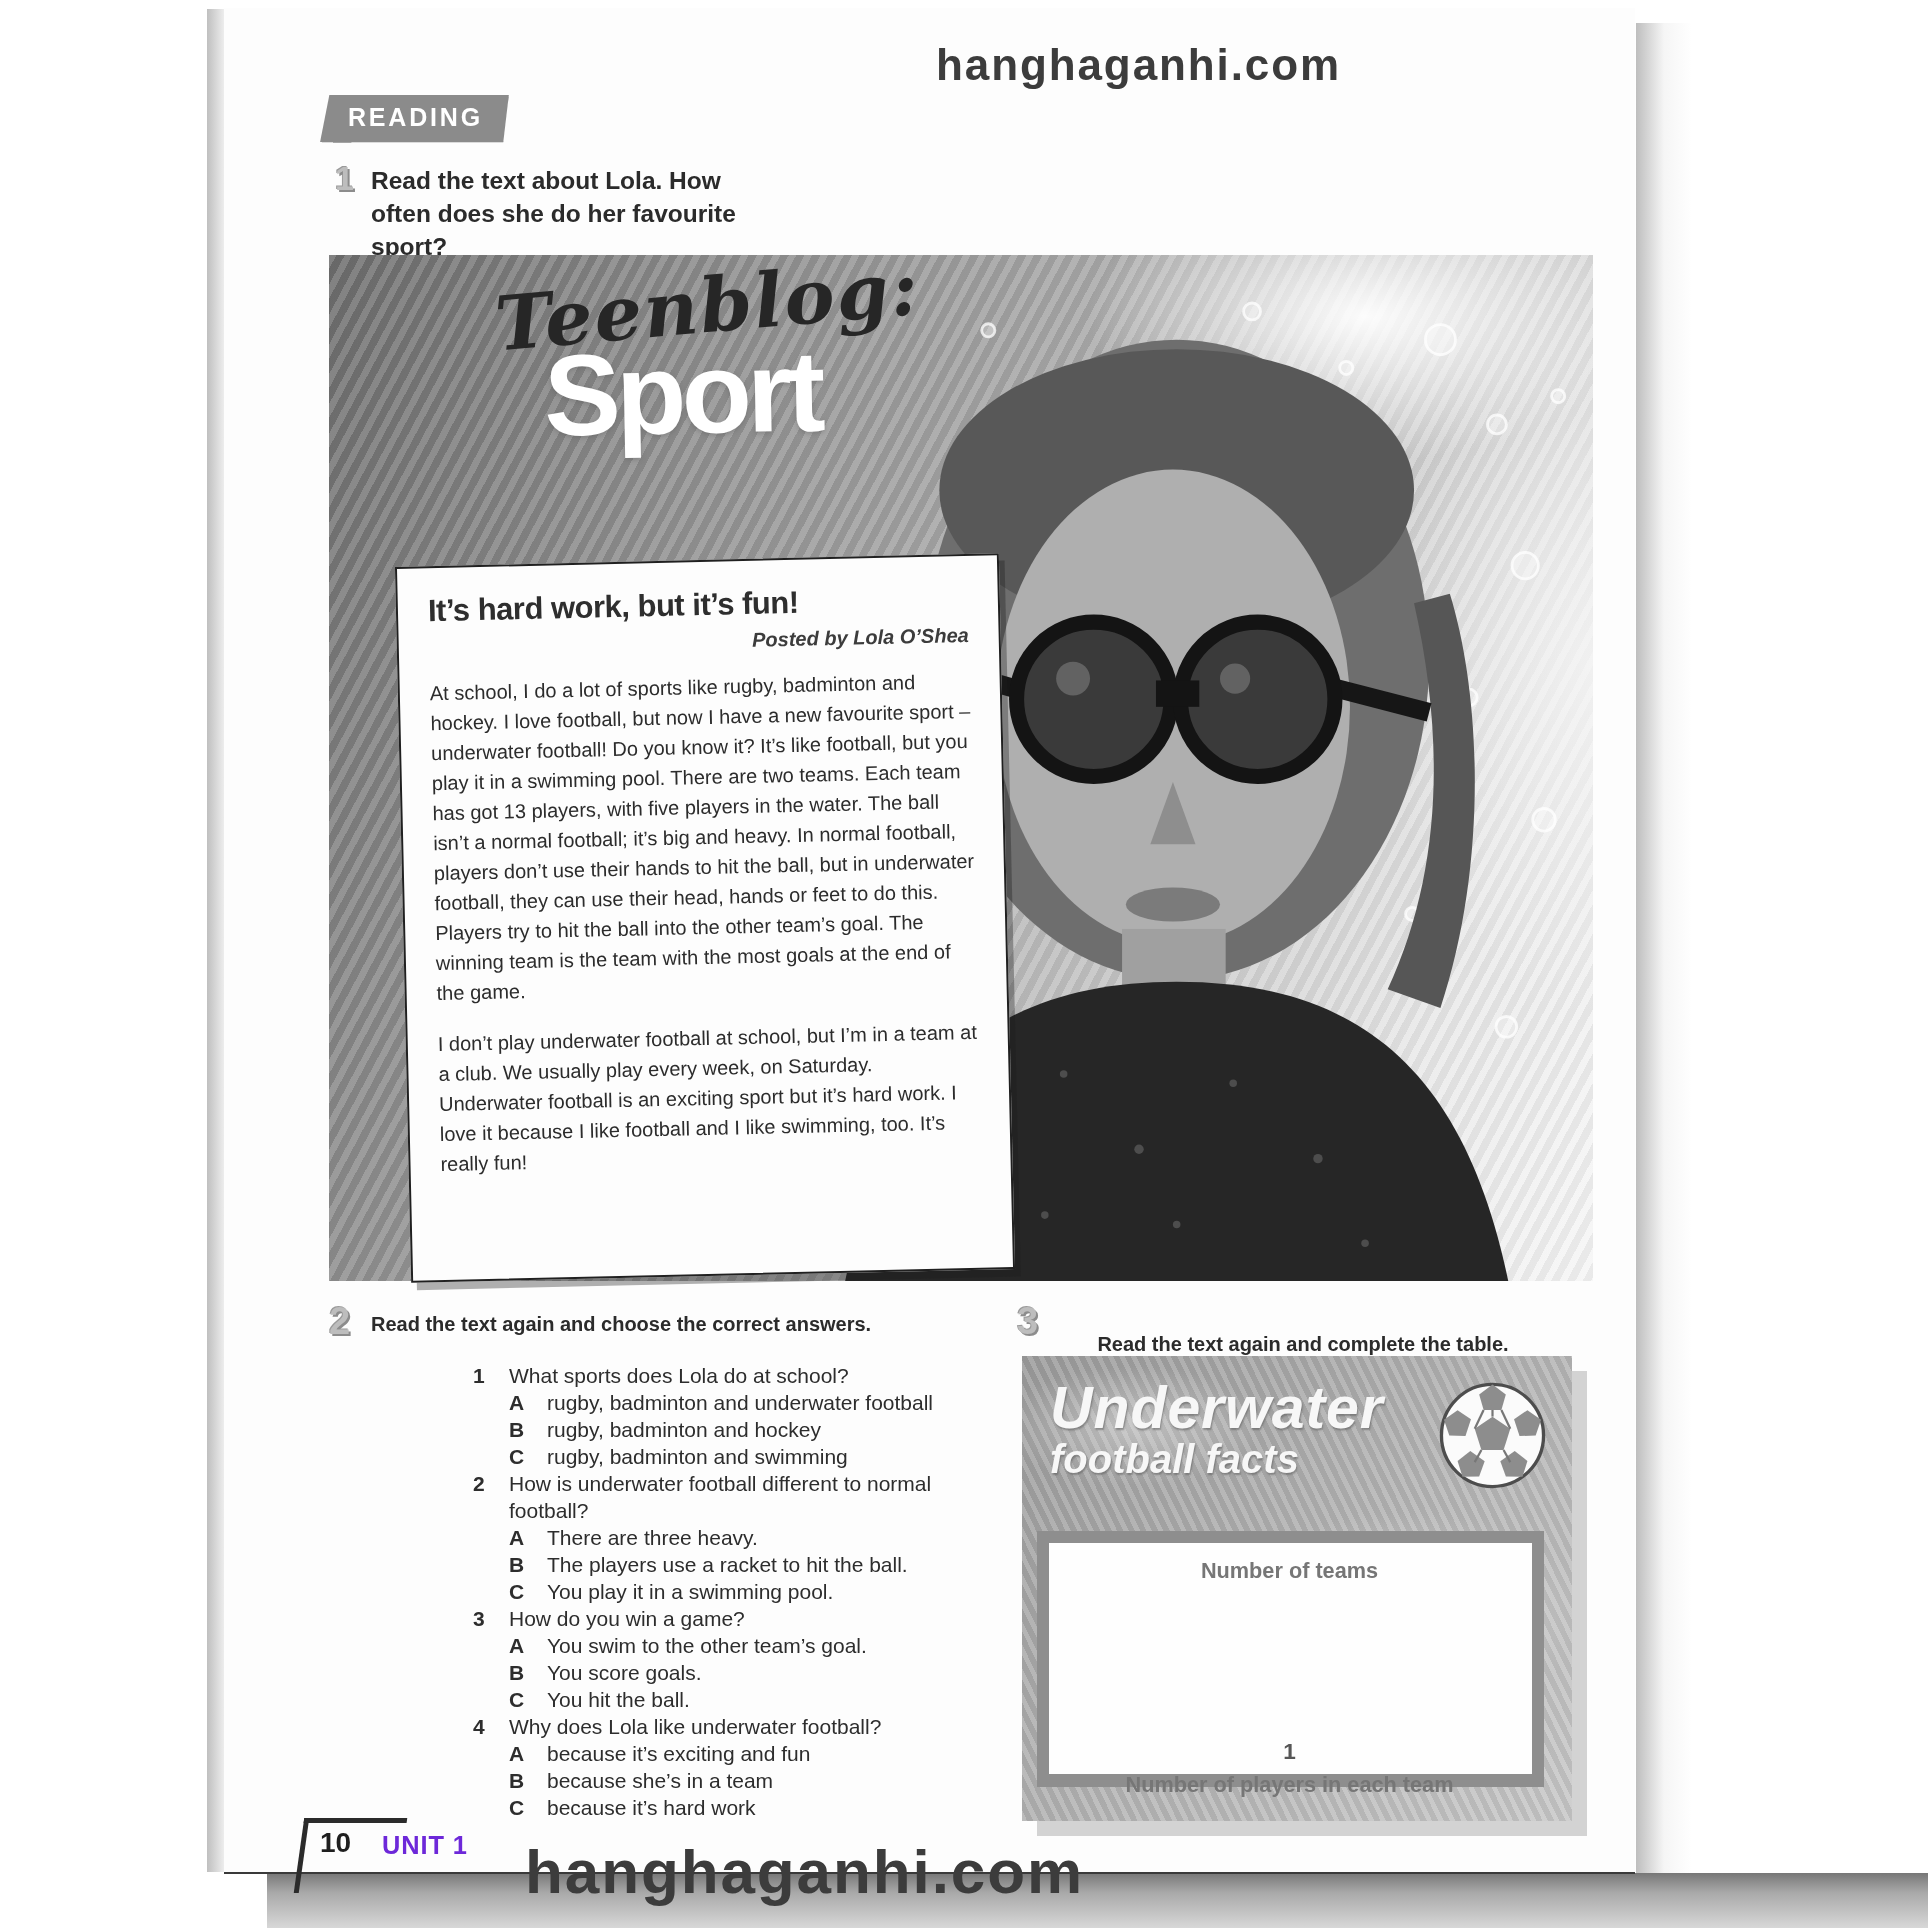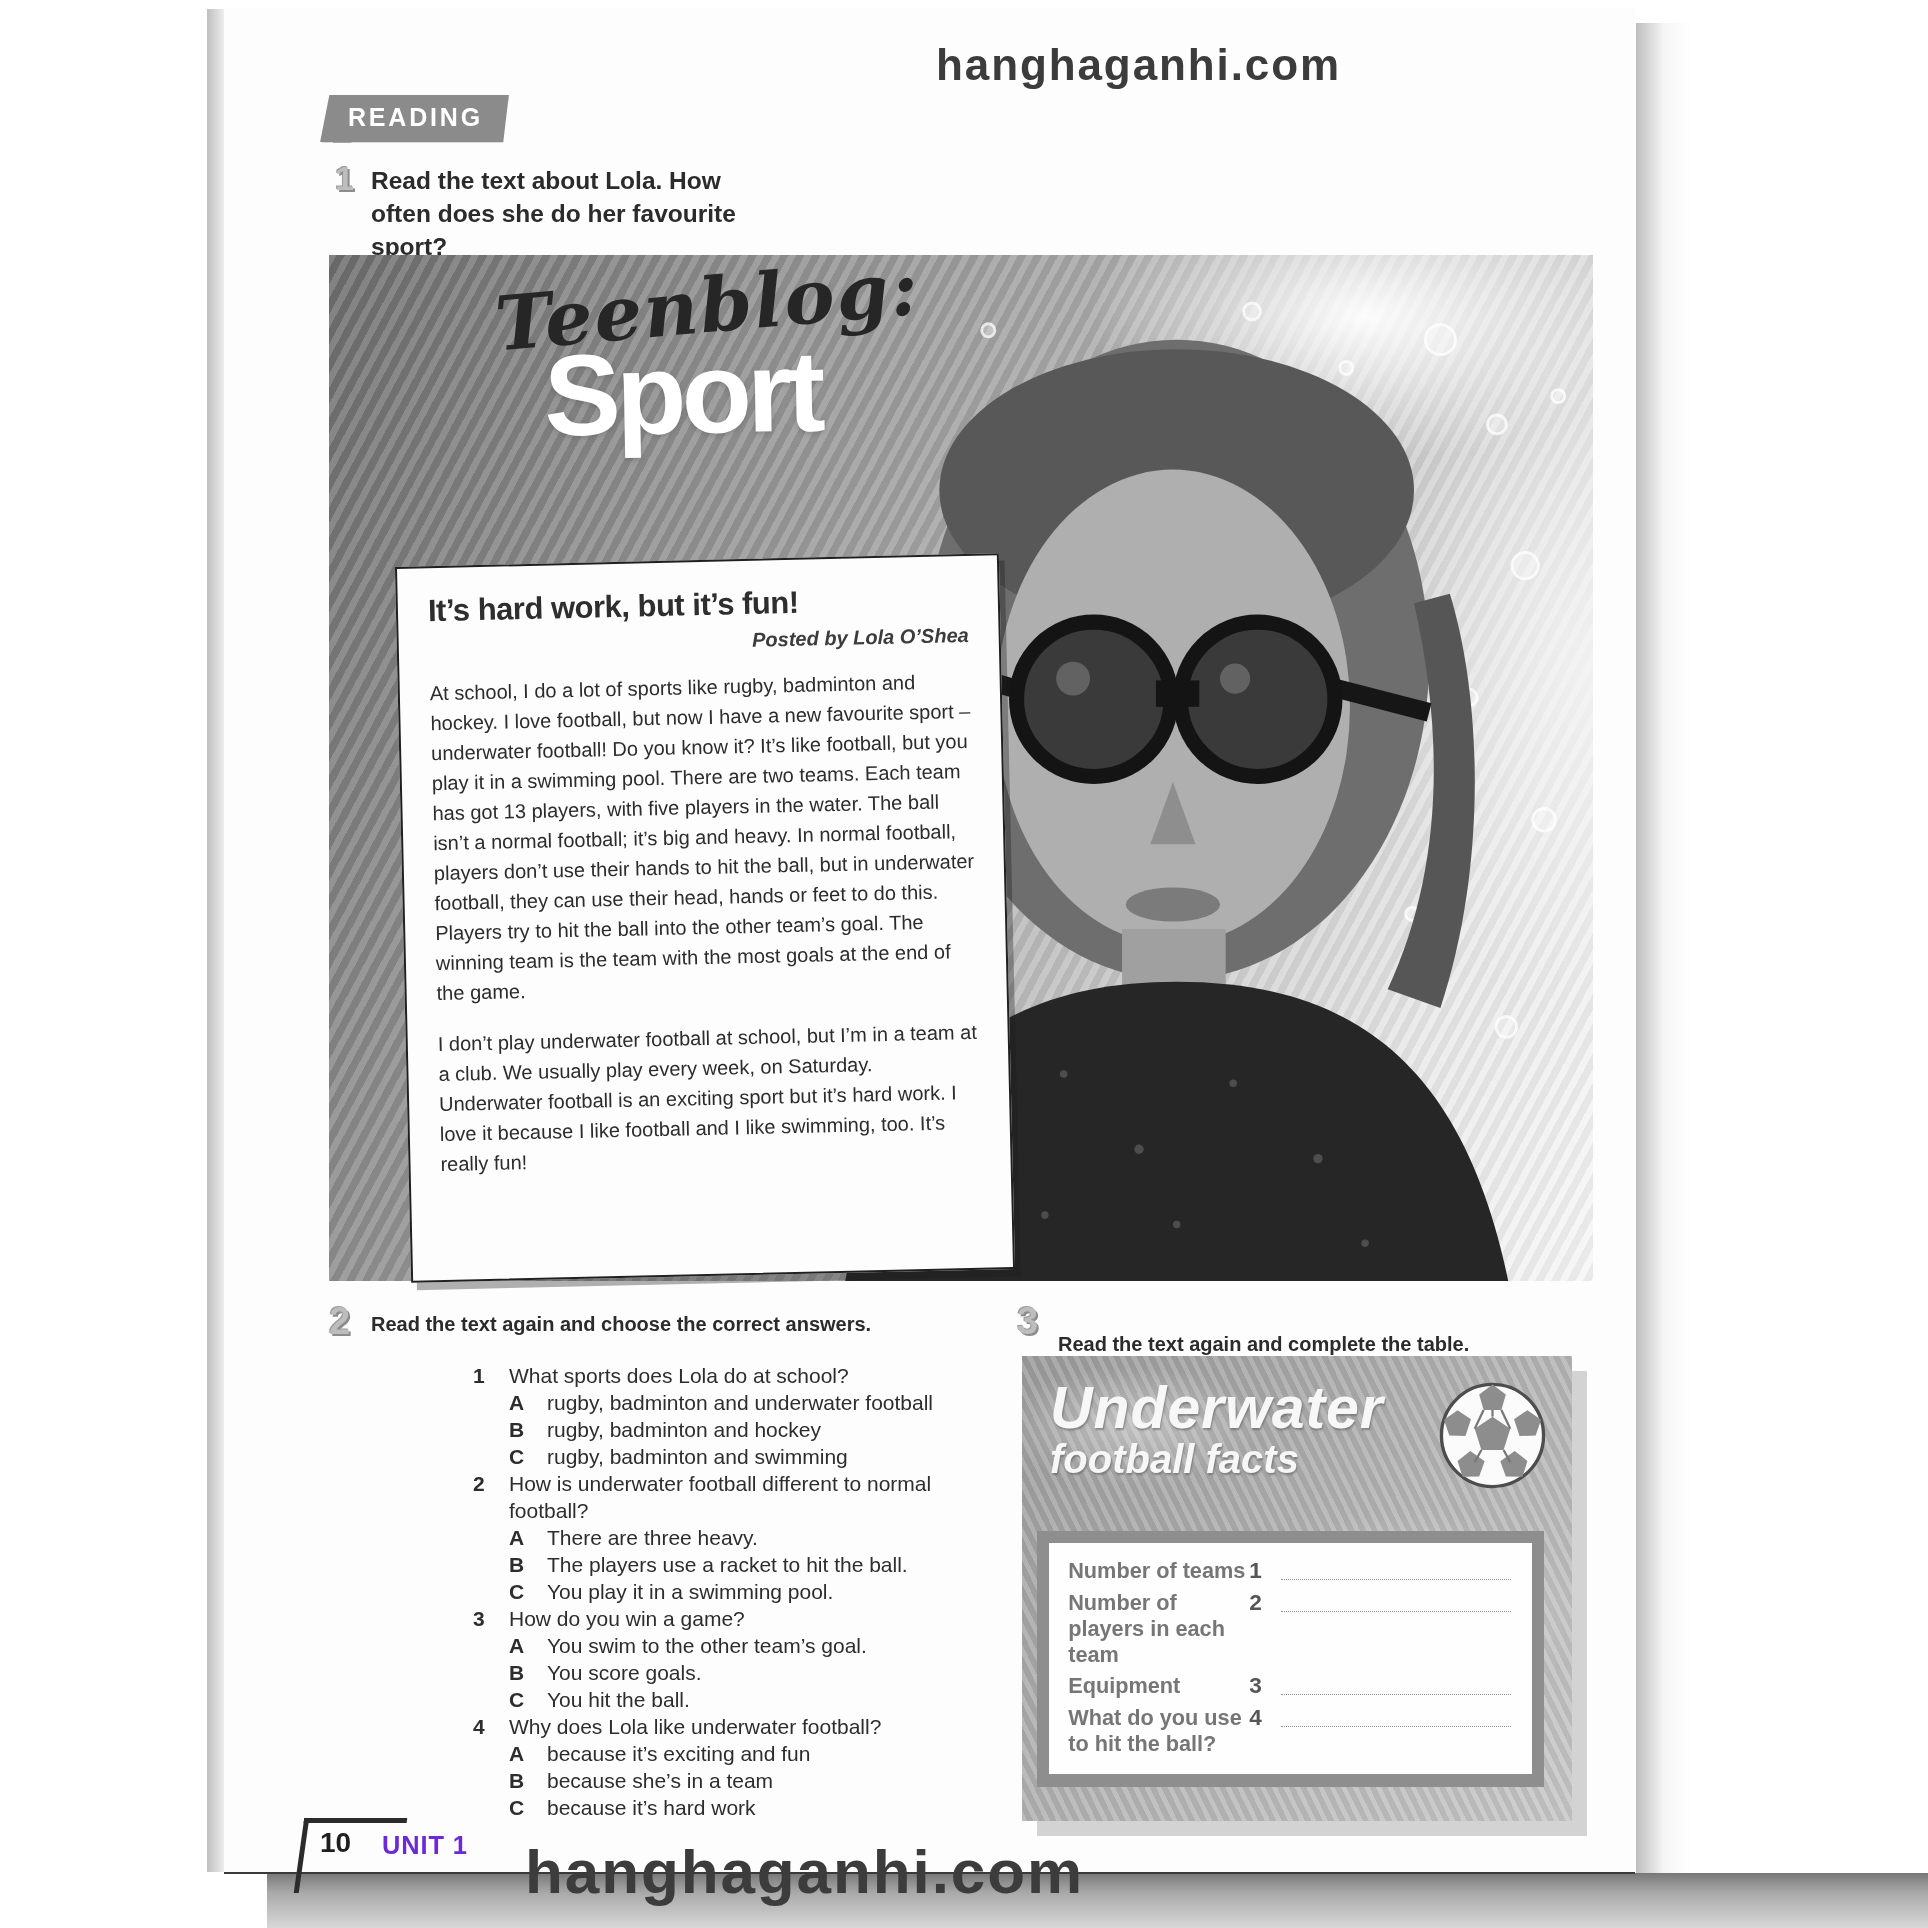--- a/index.html
+++ b/index.html
@@ -32,21 +32,21 @@
 
   
   .exnum{position:absolute;font-weight:bold;color:#bdbdbd;
          text-shadow:1.9px 1.9px 0 #8c8c8c,-0.9px -0.9px 0 #9a9a9a;}
   .ex1-num{left:111px;top:151px;font-size:34px;}
   .ex2-num{left:105px;top:1292px;font-size:38px;}
   .ex3-num{left:793px;top:1292px;font-size:38px;}
   .ex-instr{position:absolute;font-weight:bold;color:#2b2b2b;font-size:20px;line-height:31px;}
   .ex1-instr{left:147px;top:156px;width:405px;font-size:24.5px;line-height:33px;}
   .ex2-instr{left:147px;top:1301px;width:565px;}
-  .ex3-instr{left:834px;top:1321px;width:490px;}
+  .ex3-instr{left:834px;top:1321px;width:490px;text-align:center;}
   .answer-line{position:absolute;left:143px;top:282px;width:379px;border-bottom:1.9px dotted #4a4a4a;}
 
   
   .photo{position:absolute;left:105px;top:247px;width:1264px;height:1026px;overflow:hidden;
          background:
            radial-gradient(ellipse 395px 207px at 82% 6%,rgba(255,255,255,.95),rgba(255,255,255,0) 70%),
            radial-gradient(ellipse 282px 471px at 100% 40%,rgba(245,245,245,.8),rgba(245,245,245,0) 75%),
            repeating-linear-gradient(118deg,rgba(255,255,255,.14) 0 6.6px,rgba(0,0,0,.05) 6.6px 14px),
            linear-gradient(112deg,#6d6d6d 0%,#8d8d8d 24%,#a8a8a8 46%,#c8c8c8 66%,#e9e9e9 84%,#f6f6f6 100%);}
   .photo svg{position:absolute;left:0;top:0;width:100%;height:100%;}
@@ -85,21 +85,21 @@
          box-shadow:15px 15px 0 rgba(160,160,160,.45);}
   .facts-title{position:absolute;left:28px;top:21px;font-style:italic;font-weight:bold;color:#f7f7f7;
          text-shadow:0.9px 1.9px 1.9px rgba(90,90,90,.55);}
   .facts-title .t1{font-size:59px;line-height:62px;letter-spacing:0.9px;}
   .facts-title .t2{font-size:40px;line-height:41px;}
   .ball{position:absolute;right:24.5px;top:24.5px;width:111px;height:111px;}
   .frame{position:absolute;left:15px;right:28px;top:175px;height:256px;background:#8e8e8e;
          padding:12.2px;box-sizing:border-box;}
   .panel{background:#fefefe;width:100%;height:100%;box-sizing:border-box;
          padding:15px 21px 17px 19px;display:flex;flex-direction:column;justify-content:space-between;}
-  .frow{display:flex;align-items:flex-start;}
+  .frow{display:flex;align-items:center;flex-direction:column;}
   .flabel{flex:0 0 181px;font-weight:bold;color:#767676;font-size:21.7px;line-height:26px;}
   .fnum{flex:0 0 32px;font-weight:bold;color:#565656;font-size:22.6px;}
   .fline{flex:1;border-bottom:1.9px dotted #8f8f8f;height:21px;}
 
   
   .corner{position:absolute;left:75px;top:1810px;width:98px;height:70px;
           border-left:5.6px solid #2b2b2b;border-top:5.6px solid #2b2b2b;transform:skewX(-8deg);}
   .pgnum{position:absolute;left:96px;top:1819px;font-size:28px;font-weight:bold;color:#1f1f1f;}
   .unit{position:absolute;left:158px;top:1823px;font-size:25.4px;font-weight:bold;color:#6d28d9;letter-spacing:0.9px;}
 </style>

